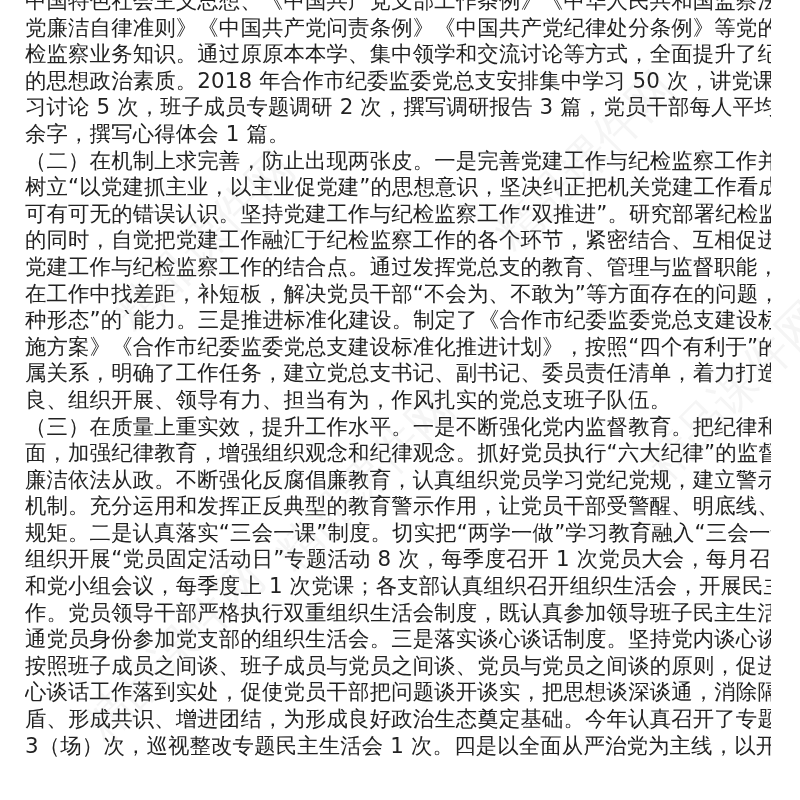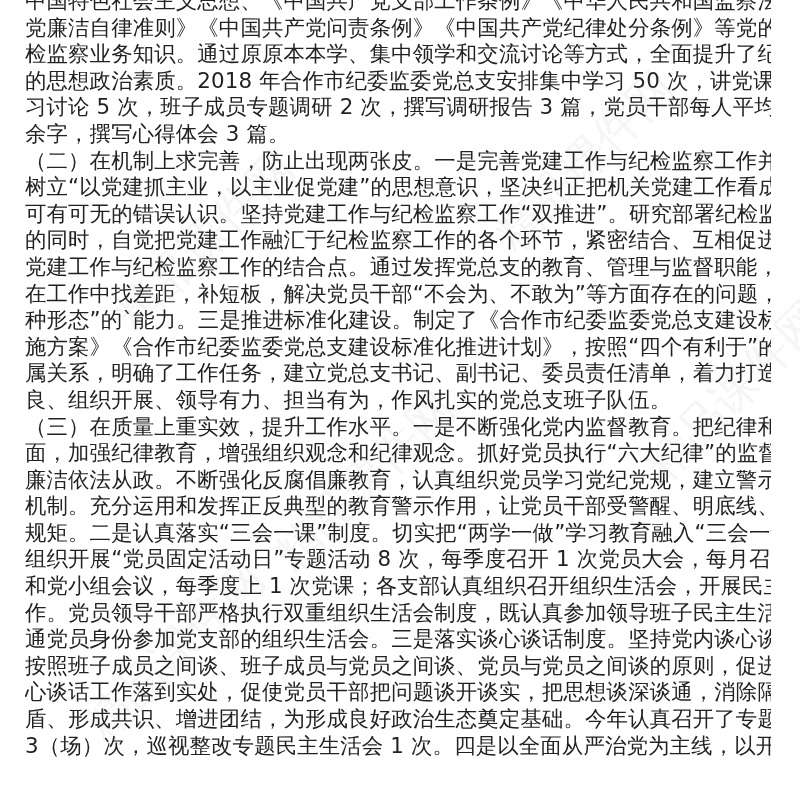--- a/index.html
+++ b/index.html
@@ -29,21 +29,21 @@
 </style>
 </head>
 <body>
 
 <div class="page" id="page">
     <div class="line">中国特色社会主义思想、《中国共产党支部工作条例》《中华人民共和国监察法》《中国共产</div>
     <div class="line">党廉洁自律准则》《中国共产党问责条例》《中国共产党纪律处分条例》等党的政治理论和纪</div>
     <div class="line">检监察业务知识。通过原原本本学、集中领学和交流讨论等方式，全面提升了纪检监察队伍</div>
     <div class="line">的思想政治素质。2018 年合作市纪委监委党总支安排集中学习 50 次，讲党课 4 次，开展学</div>
     <div class="line">习讨论 5 次，班子成员专题调研 2 次，撰写调研报告 3 篇，党员干部每人平均写笔记 2 万</div>
-    <div class="line last">余字，撰写心得体会 3 篇。</div>
+    <div class="line last">余字，撰写心得体会 1 篇。</div>
     <div class="line">（二）在机制上求完善，防止出现两张皮。一是完善党建工作与纪检监察工作并重的机制。</div>
     <div class="line">树立“以党建抓主业，以主业促党建”的思想意识，坚决纠正把机关党建工作看成是附属品、</div>
     <div class="line">可有可无的错误认识。坚持党建工作与纪检监察工作“双推进”。研究部署纪检监察工作任务</div>
     <div class="line">的同时，自觉把党建工作融汇于纪检监察工作的各个环节，紧密结合、互相促进。二是找准</div>
     <div class="line">党建工作与纪检监察工作的结合点。通过发挥党总支的教育、管理与监督职能，学以致用，</div>
     <div class="line">在工作中找差距，补短板，解决党员干部“不会为、不敢为”等方面存在的问题，提升践行“四</div>
     <div class="line">种形态”的`能力。三是推进标准化建设。制定了《合作市纪委监委党总支建设标准化工作实</div>
     <div class="line">施方案》《合作市纪委监委党总支建设标准化推进计划》，按照“四个有利于”的原则，理顺隶</div>
     <div class="line">属关系，明确了工作任务，建立党总支书记、副书记、委员责任清单，着力打造一支素质优</div>
     <div class="line last">良、组织开展、领导有力、担当有为，作风扎实的党总支班子队伍。</div>

